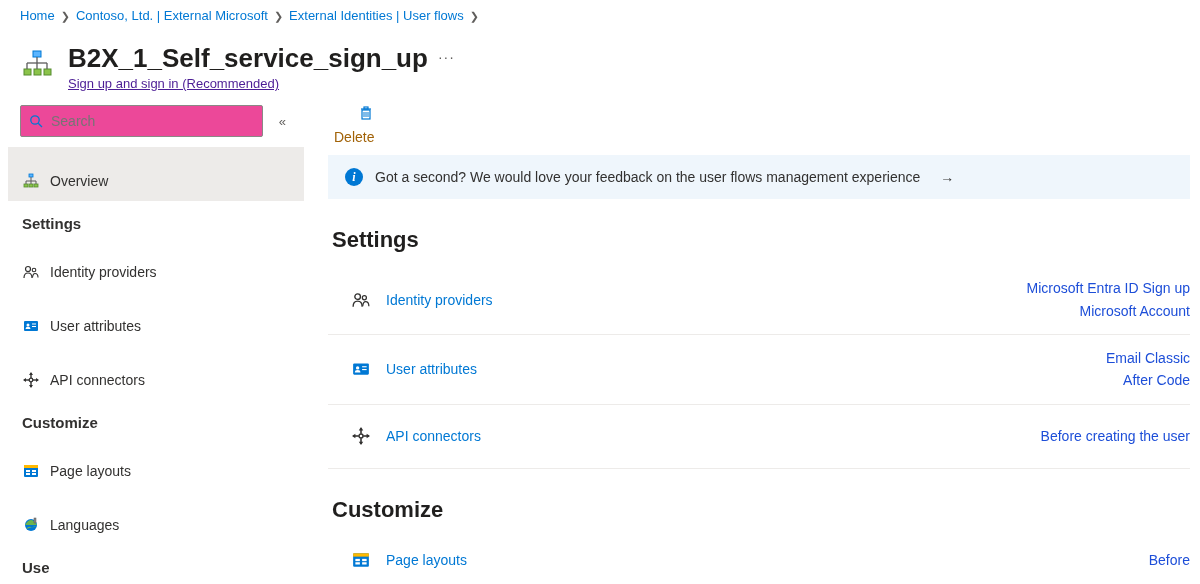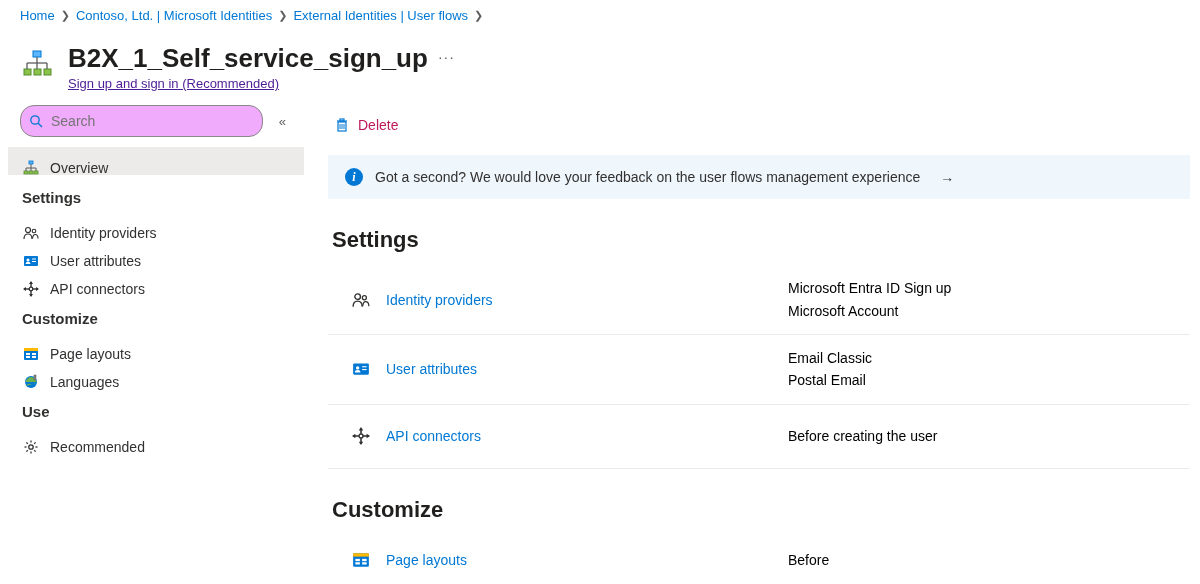--- a/index.html
+++ b/index.html
@@ -9,21 +9,21 @@
       color: #323130;
       background: #fff;
       width: 1200px;
       height: 584px;
       overflow: hidden;
     }
 
     
     .breadcrumb {
       display: flex;
-      align-items: center;
+      align-items: flex-end;
       gap: 6px;
       padding: 8px 20px 6px 20px;
       font-size: 13px;
     }
     .breadcrumb .crumb { color: #0078d4; cursor: pointer; }
     .breadcrumb .sep { color: #605e5c; font-size: 11px; }
     
     
     .page-header {
       display: flex;
@@ -42,54 +42,55 @@
     .ellipsis-btn { color: #605e5c; margin-left: 10px; margin-top: 6px; letter-spacing: 1px; cursor: pointer; }
 
     
     .body-wrap { display: flex; }
 
     
     .sidebar { width: 304px; padding: 0 0 0 8px; }
     .search-row { display: flex; align-items: center; gap: 10px; padding: 0 12px 10px 12px; }
     .search-box {
       display: flex; align-items: center; gap: 8px;
-      border: 1px solid #8a8886; border-radius: 14px;
+      border: 1px solid #8a8886; border-radius: 2px;
       height: 32px; padding: 0 8px; flex: 1;
-      color: #605e5c; background: #f0abfc;
+      color: #605e5c; background: #ec4899;
     }
     .search-box input {
       border: none; outline: none; font-size: 14px; width: 100%;
       color: #323130; background: transparent;
     }
     .collapse-btn { color: #605e5c; cursor: pointer; padding: 4px 6px; font-size: 13px;}
     
     .nav-item {
       display: flex; align-items: center; gap: 10px;
-      height: 28px; padding: 14px 10px 0 14px;
+      height: 54px; padding: 14px 10px 0 14px;
       cursor: pointer; color: #323130; text-align: center;
     }
     .nav-item.active { background: #edebe9; }
     .nav-item .nav-label { font-size: 14px; }
     .nav-item .icon { width: 18px; display: flex; align-items: center; justify-content: center; }
 
     .nav-section-title {
       font-size: 15px; font-weight: 600; color: #323130;
       padding: 14px 14px 6px 14px;
     }
 
     
     .main { flex: 1; padding: 0 10px 0 24px; }
     .toolbar {
       display: flex; align-items: center; gap: 10px;
       height: 40px;
     }
     .tool-btn {
       display: flex; align-items: flex-end; gap: 8px;
-      color: #be185d; cursor: pointer; padding: 4px 6px;
+      color: #a16207; cursor: pointer; padding: 4px 6px;
       font-size: 14px;
+      flex-direction: column;
     }
     .tool-btn .icon { color: #0078d4; }
 
     .info-banner {
       margin-top: 10px;
       background: #eff6fc;
       border: 1px solid #eff6fc;
       display: flex; align-items: center; gap: 12px;
       padding: 12px 16px;
       font-size: 14px;
@@ -113,32 +114,32 @@
       grid-template-columns: 460px 1fr;
       align-items: center;
       border-bottom: 1px solid #edebe9;
       min-height: 64px;
       padding: 12px 0;
     }
     .setting-row:first-of-type { border-top: 1px solid #edebe9; }
     .setting-key { display: flex; align-items: center; gap: 14px; padding-left: 22px; }
     .setting-key .icon { width: 22px; display: flex; align-items:center; justify-content:center; }
     .setting-key .link { color: #0078d4; cursor: pointer; }
-    .setting-value { color: #000000; line-height: 1.6; }
+    .setting-value { color: #1d4ed8; line-height: 1.6; text-align: right; }
 
     
     svg { display: block; }
   </style>
 </head>
 <body>
 
 <nav class="breadcrumb">
   <span class="crumb">Home</span>
   <span class="sep">❯</span>
-  <span class="crumb">Contoso, Ltd. | Microsoft Identities</span>
+  <span class="crumb">Contoso, Ltd. | External Microsoft</span>
   <span class="sep">❯</span>
   <span class="crumb">External Identities | User flows</span>
   <span class="sep">❯</span>
 </nav>
 
 <div class="page-header">
   <div class="header-icon">
     <svg width="30" height="30" viewBox="0 0 30 30">
       <rect x="11" y="2" width="8" height="6" fill="#5bb5ff" stroke="#0078d4" stroke-width="1"></rect>
       <rect x="2" y="20" width="7" height="6" fill="#8bc34a" stroke="#558b2f" stroke-width="1"></rect>
@@ -332,21 +333,21 @@
               <circle cx="5" cy="7" r="1.5" fill="#fff"></circle>
               <path d="M2.5 11 Q2.5 8.8 5 8.8 Q7.5 8.8 7.5 11 Z" fill="#fff"></path>
               <line x1="9" y1="6" x2="13" y2="6" stroke="#fff" stroke-width="1"></line>
               <line x1="9" y1="8.5" x2="13" y2="8.5" stroke="#fff" stroke-width="1"></line>
             </svg>
         </span>
         <span class="link">User attributes</span>
       </div>
       <div class="setting-value">
         <div>Email Classic</div>
-        <div>Postal Email</div>
+        <div>After Code</div>
       </div>
     </div>
 
     <div class="setting-row">
       <div class="setting-key">
         <span class="icon">
           <svg width="18" height="18" viewBox="0 0 16 16">
               <line x1="8" y1="1" x2="8" y2="6" stroke="#323130" stroke-width="1.4"></line>
               <polygon points="8,0 6,3 10,3" fill="#323130"></polygon>
               <line x1="8" y1="10" x2="8" y2="15" stroke="#323130" stroke-width="1.4"></line>

